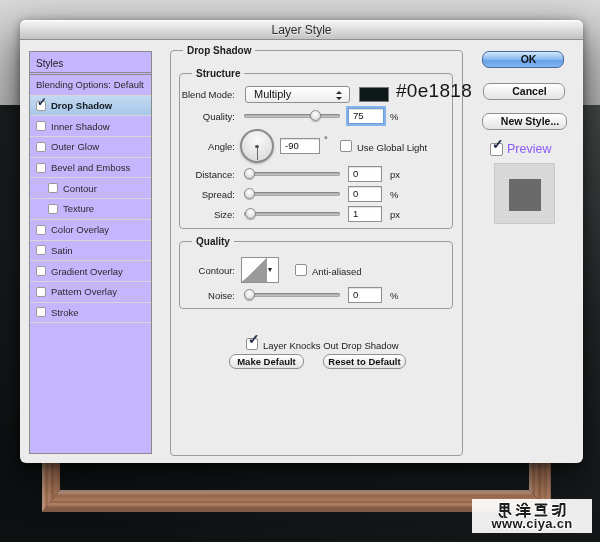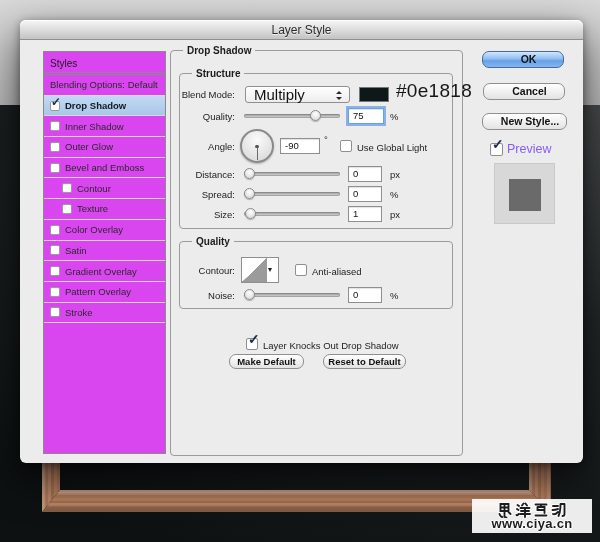--- a/index.html
+++ b/index.html
@@ -25,21 +25,21 @@
 
   
   #dialog { left:20px; top:20px; width:563px; height:443px; background:#ececec;
     border-radius:6px; box-shadow:0 16px 40px rgba(0,0,0,.65), 0 2px 8px rgba(0,0,0,.4); }
   #titlebar { left:0; top:0; width:100%; height:20px; border-radius:6px 6px 0 0;
     background:linear-gradient(#f7f7f7,#c3c3c3); border-bottom:1px solid #8f8f8f;
     box-shadow:inset 0 1px 0 rgba(255,255,255,.8);
     text-align:center; font-size:12px; line-height:20px; color:#2c2c2c; text-shadow:0 1px 0 rgba(255,255,255,.6); }
 
   
-  #sidebar { left:9px; top:31px; width:123px; height:403px; border:1px solid #8a8a8a; background:#d946ef;margin-left:14px; }
+  #sidebar { left:9px; top:31px; width:123px; height:403px; border:1px solid #8a8a8a; background:#c4b5fd; }
   #sidebar-header { height:23px; line-height:23px; padding-left:6px; font-size:10px; color:#1c1c1c;
     border-bottom:3px double #8a8a8a; }
   .srow { position:relative; height:20.7px; border-bottom:1px solid #d8d8d8; display:flex; align-items:center;
     font-size:9.5px; color:#2a2a2a; white-space:nowrap; overflow:hidden; }
   .srow.selected { background:linear-gradient(#c3d9f1,#a8c7e9); font-weight:bold; color:#101820; }
   .cb { position:relative; width:10px; height:10px; background:#fff; border:1px solid #9a9a9a; border-radius:2px; flex:0 0 auto; }
   .cb .chk { position:absolute; left:0px; top:-6px; font-size:12px; font-weight:bold; color:#1e2c49; line-height:12px; }
   .srow .cb { margin-left:6px; margin-right:5px; }
   .srow.indent .cb { margin-left:18px; }
   .srow.noindent-label { padding-left:6px; }
@@ -49,21 +49,21 @@
   .legend { position:absolute; top:-7px; left:12px; background:#ececec; padding:0 4px; font-size:10px; font-weight:bold; color:#1c1c1c; line-height:13px; }
   #panel-main { left:150px; top:30px; width:293px; height:406px; }
   #fs-structure { left:8px; top:22px; width:274px; height:156px; }
   #fs-quality  { left:8px; top:190px; width:274px; height:68px; }
 
   .rowlabel { position:absolute; left:-10px; width:65px; text-align:right; font-size:9.5px; color:#1c1c1c; white-space:nowrap; }
   .unit { position:absolute; font-size:9.5px; color:#1c1c1c; }
 
   
   #blend-dropdown { position:absolute; left:65px; top:12px; width:105px; height:17px; background:linear-gradient(#ffffff,#ededed);
-    border:1px solid #8f8f8f; border-radius:3px; font-size:15px; line-height:15px; padding-left:8px; color:#111; }
+    border:1px solid #8f8f8f; border-radius:3px; font-size:11px; line-height:15px; padding-left:8px; color:#111; }
   #blend-arrows { position:absolute; right:7px; top:4px; width:6px; height:9px; }
   #blend-arrows .up { position:absolute; top:0; left:0; width:0; height:0; border-left:3px solid transparent; border-right:3px solid transparent; border-bottom:3.5px solid #2a2a2a; }
   #blend-arrows .down { position:absolute; bottom:0; left:0; width:0; height:0; border-left:3px solid transparent; border-right:3px solid transparent; border-top:3.5px solid #2a2a2a; }
   #swatch { position:absolute; left:179px; top:13px; width:30px; height:15px; border:1px solid #777; }
 
   
   .slider { position:absolute; height:12px; }
   .groove { position:absolute; left:0; right:0; top:4px; height:4px; border-radius:2px;
     background:linear-gradient(#909090,#e0e0e0); box-shadow:inset 0 0 0 1px rgba(125,125,125,.55); }
   .thumb { position:absolute; top:0px; width:11px; height:11px; border-radius:6px;

